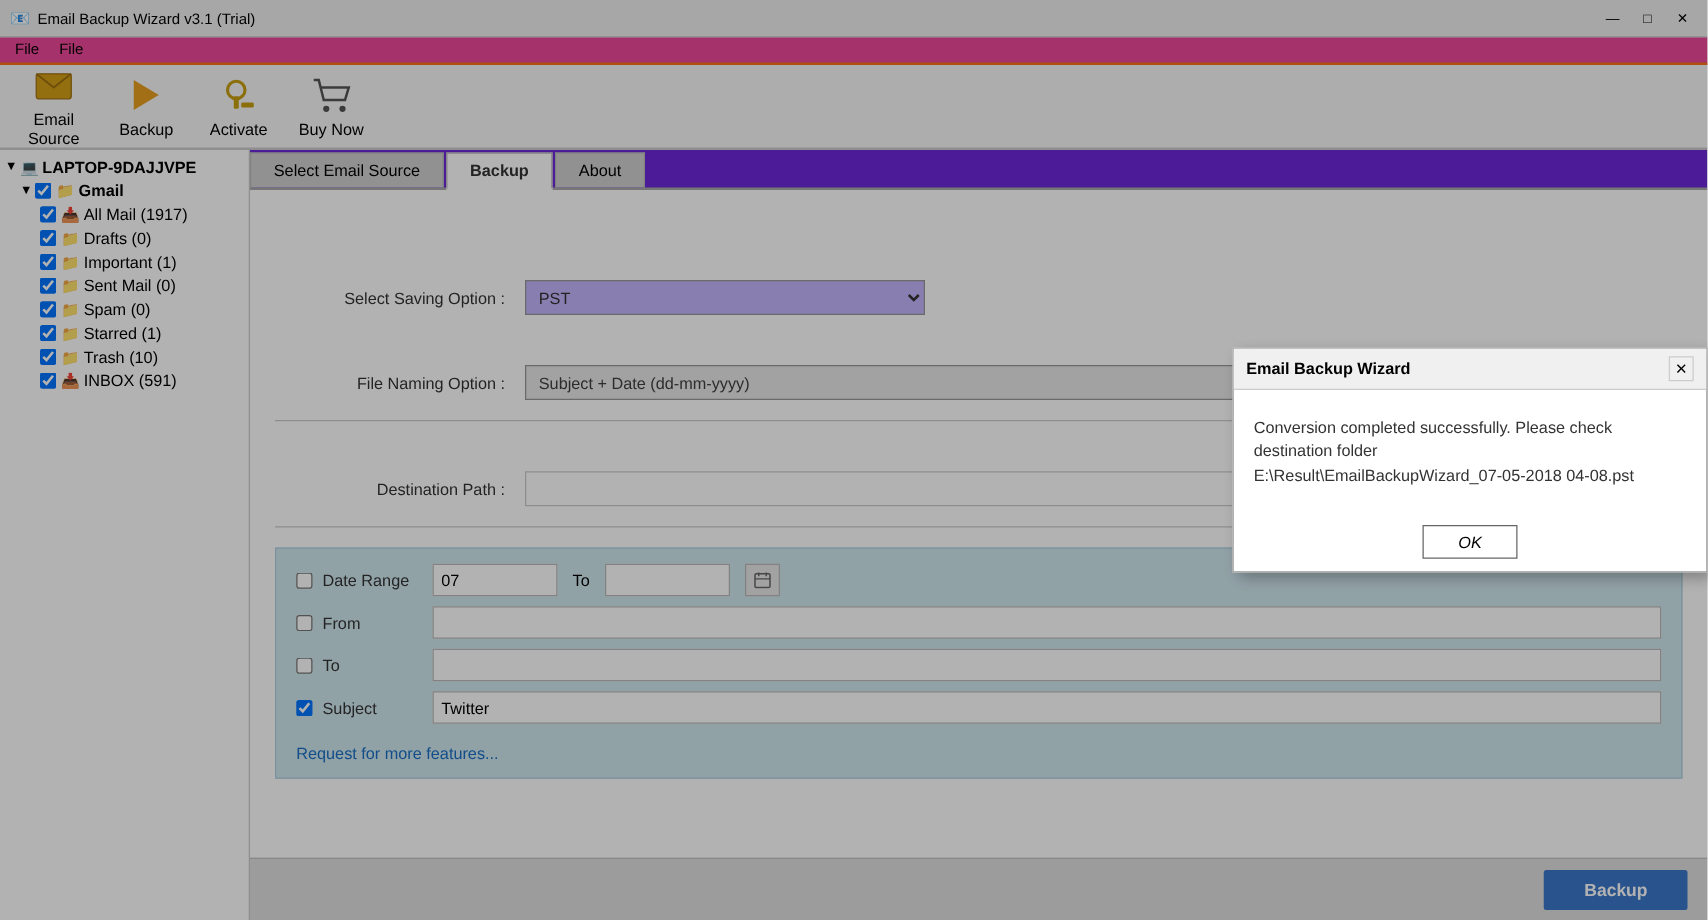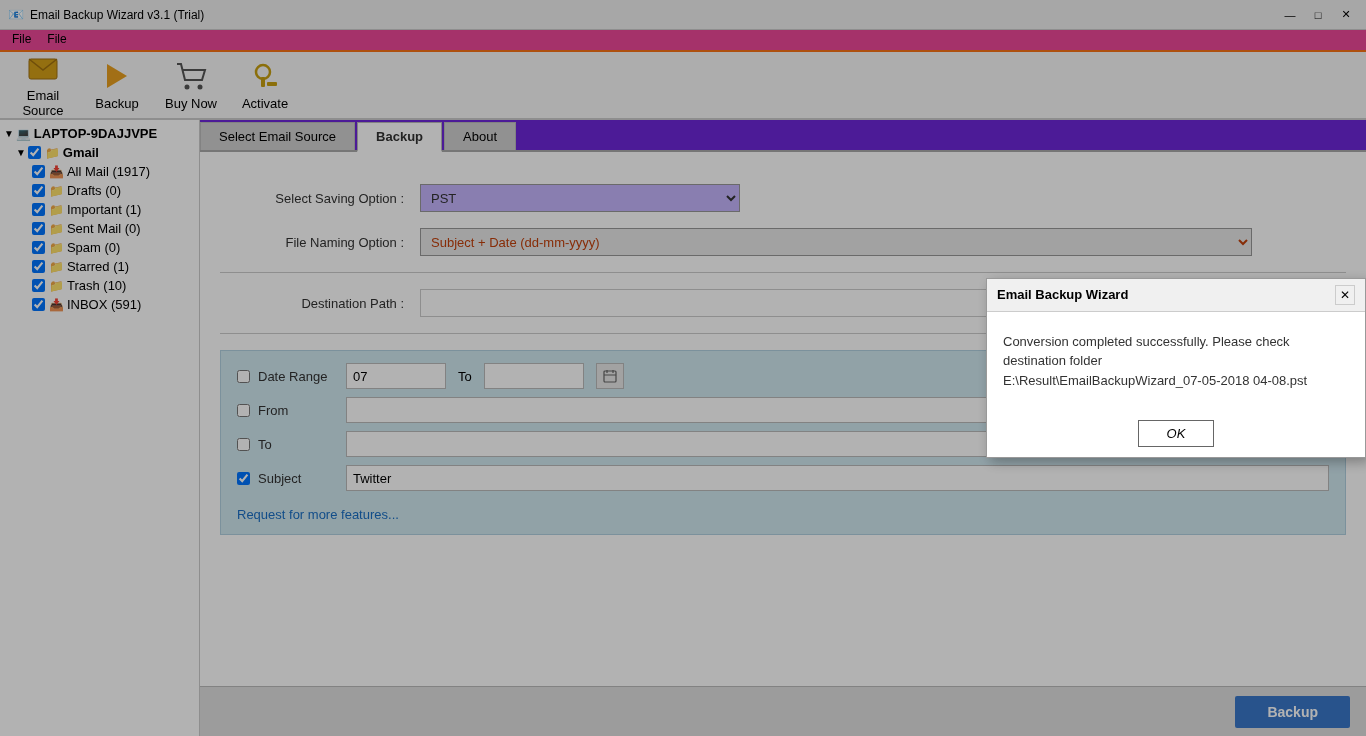--- a/index.html
+++ b/index.html
@@ -133,20 +133,21 @@
       flex: 1;
       overflow-y: auto;
       background: white;
       position: relative;
     }
 
     .form-row {
       display: flex;
       align-items: center;
       margin-bottom: 16px;
+      margin-top: 40px;
     }
     .form-label {
       width: 200px;
       text-align: right;
       padding-right: 16px;
       color: #333;
       font-size: 13px;
     }
     .form-control {
       flex: 1;
@@ -380,36 +381,36 @@
     <div class="toolbar-icon">
       <svg width="32" height="32" viewBox="0 0 32 32">
         <polygon points="6,4 26,16 6,28" fill="#e8a020"></polygon>
       </svg>
     </div>
     <span>Backup</span>
   </button>
   <button class="toolbar-btn">
     <div class="toolbar-icon">
       <svg width="32" height="32" viewBox="0 0 32 32">
+        <circle cx="14" cy="12" r="7" fill="none" stroke="#c8a010" stroke-width="2.5"></circle>
+        <rect x="12" y="17" width="4" height="10" rx="1" fill="#c8a010"></rect>
+        <rect x="18" y="22" width="10" height="4" rx="1" fill="#c8a010"></rect>
+      </svg>
+    </div>
+    <span>Activate</span>
+  </button>
+  <button class="toolbar-btn">
+    <div class="toolbar-icon">
+      <svg width="32" height="32" viewBox="0 0 32 32">
         <circle cx="12" cy="27" r="2.5" fill="#555"></circle>
         <circle cx="25" cy="27" r="2.5" fill="#555"></circle>
         <polyline points="2,4 6,4 10,20 27,20 30,10 8,10" fill="none" stroke="#555" stroke-width="2"></polyline>
       </svg>
     </div>
     <span>Buy Now</span>
-  </button>
-  <button class="toolbar-btn">
-    <div class="toolbar-icon">
-      <svg width="32" height="32" viewBox="0 0 32 32">
-        <circle cx="14" cy="12" r="7" fill="none" stroke="#c8a010" stroke-width="2.5"></circle>
-        <rect x="12" y="17" width="4" height="10" rx="1" fill="#c8a010"></rect>
-        <rect x="18" y="22" width="10" height="4" rx="1" fill="#c8a010"></rect>
-      </svg>
-    </div>
-    <span>Activate</span>
   </button>
 </div>
 
 <div class="main-area">
 
   <div class="sidebar">
 
     <div class="tree-item level-0">
       <span class="tree-expand">▼</span>
       <span class="folder-icon computer-icon">💻</span>
@@ -486,21 +487,21 @@
             <option>MSG</option>
             <option>PDF</option>
             <option>MBOX</option>
           </select>
         </div>
       </div>
 
       <div class="form-row">
         <div class="form-label">File Naming Option :</div>
         <div class="form-control">
-          <select class="form-select form-input-gray" style="width:832px; background:#e8e8e8; color:#c2410c;">
+          <select class="form-select form-input-gray" style="width:832px; background:#e8e8e8; color:#404040;">
             <option>Subject + Date (dd-mm-yyyy)</option>
           </select>
         </div>
       </div>
 
       <hr class="separator">
 
       <div class="form-row">
         <div class="form-label">Destination Path :</div>
         <div class="form-control" style="display:flex; align-items:center; max-width:960px;">

